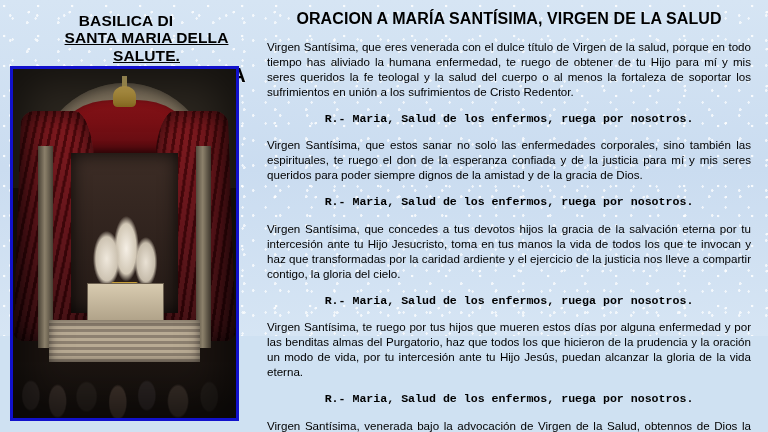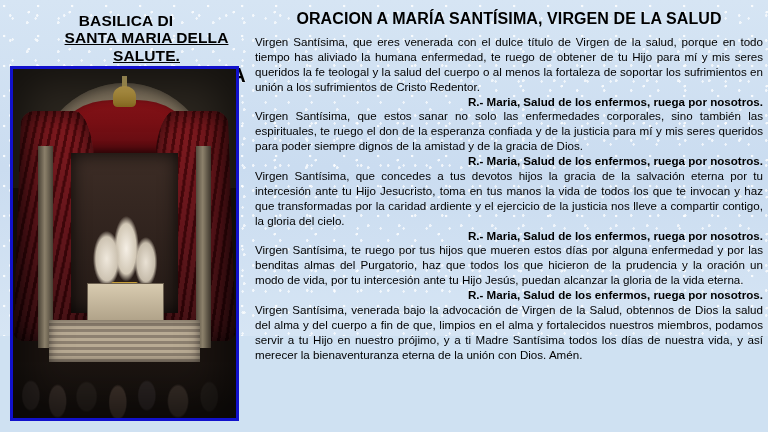--- a/index.html
+++ b/index.html
@@ -237,30 +237,31 @@
   }
   .prayer-title {
     text-align: center;
     font-size: 16px;
     font-weight: bold;
     color: #000;
     margin: 2px 0 7px 0;
     letter-spacing: 0.1px;
   }
   .prayer-body p {
-    margin: 0;
+    margin: 12px;
     font-size: 11.6px;
     line-height: 1.285;
     color: #000;
     text-align: justify;
     text-justify: inter-word;
   }
   .prayer-body p.resp {
     font-weight: bold;
-    text-align: right;
+    text-align: center;
+    font-family: Liberation Mono, monospace;
   }
   .prayer-body p.oremos {
     font-weight: bold;
     text-align: left;
   }
 </style>
 </head>
 <body>
 
 <div class="page">

